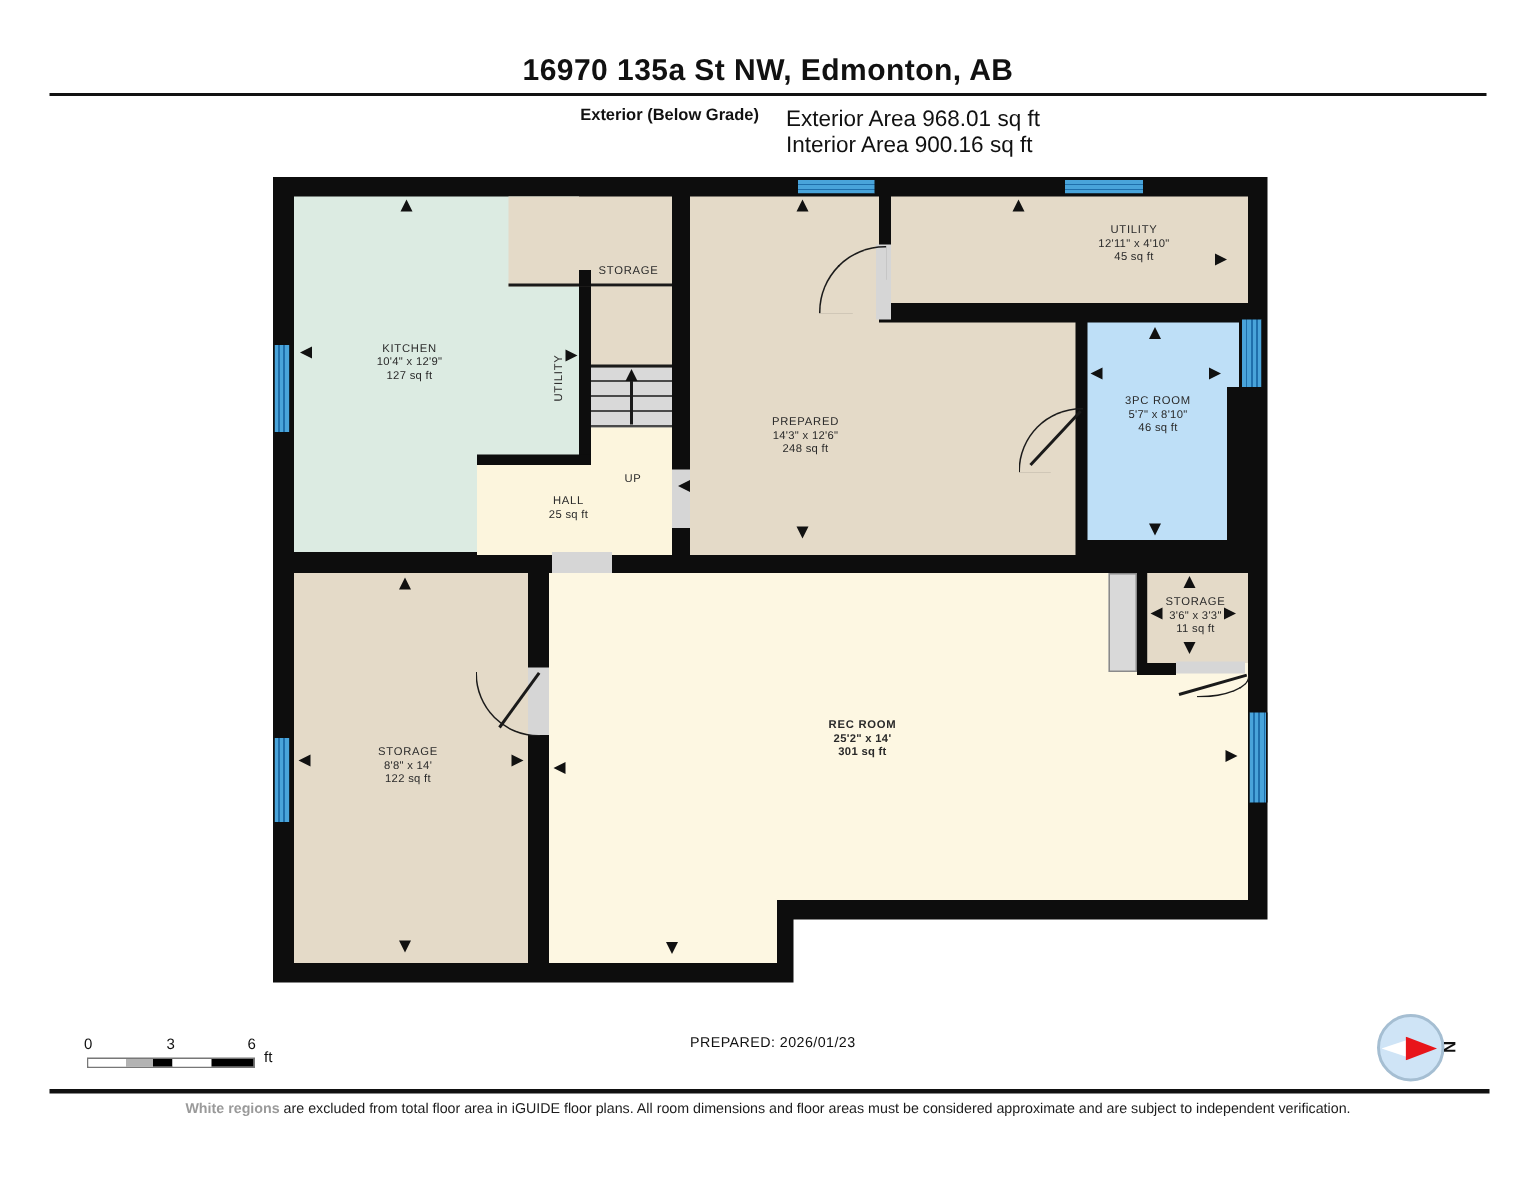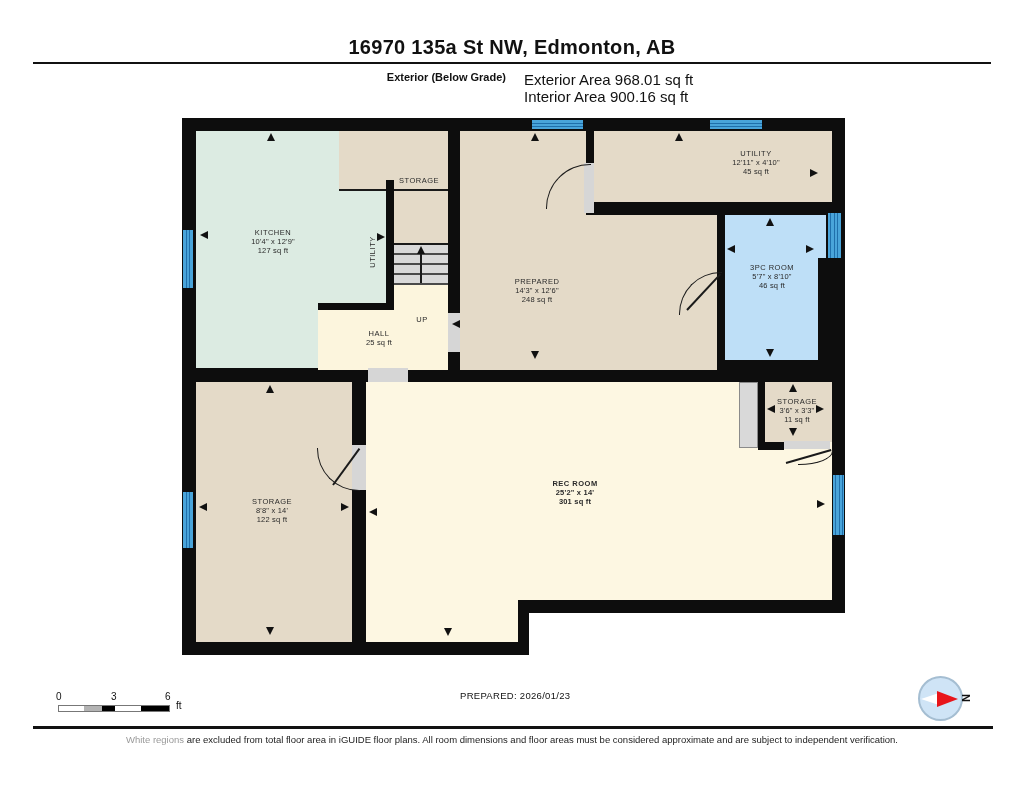--- a/index.html
+++ b/index.html
@@ -34,21 +34,21 @@
   
   .scale-num{font-size:10px;color:#111;}
   .scale-bar{display:flex;border:1px solid #777;box-sizing:border-box;}
   .scale-bar div{height:100%;}
   .prepared{font-size:9.5px;color:#111;letter-spacing:.3px;}
   .compass-circle{border-radius:50%;background:#cfe4f6;border:2px solid #a5bed2;box-sizing:border-box;}
   .needle-w{clip-path:polygon(100% 0,100% 100%,0 50%);background:#ffffff;}
   .needle-r{clip-path:polygon(0 0,0 100%,100% 50%);background:#e8151a;}
   .compass-n{font-size:11px;font-weight:700;color:#111;transform:rotate(90deg);}
   .disclaimer{left:0;top:734px;width:1024px;text-align:center;font-size:9.5px;color:#1c1c1c;}
-  .disclaimer .lite{color:#9a9a9a;}
+  .disclaimer .lite{color:#9a9a9a;font-weight:bold;}
 </style>
 </head>
 <body>
 
 <div class="abs page-title">16970 135a St NW, Edmonton, AB</div>
 <div class="abs hrule" style="left:33px;top:62px;width:958px;height:2px;"></div>
 <div class="abs sub-label" style="left:230px;top:71px;width:276px;text-align:right;">Exterior (Below Grade)</div>
 <div class="abs sub-value" style="left:524px;top:71px;">Exterior Area 968.01 sq ft</div>
 <div class="abs sub-value" style="left:524px;top:88px;">Interior Area 900.16 sq ft</div>
 

